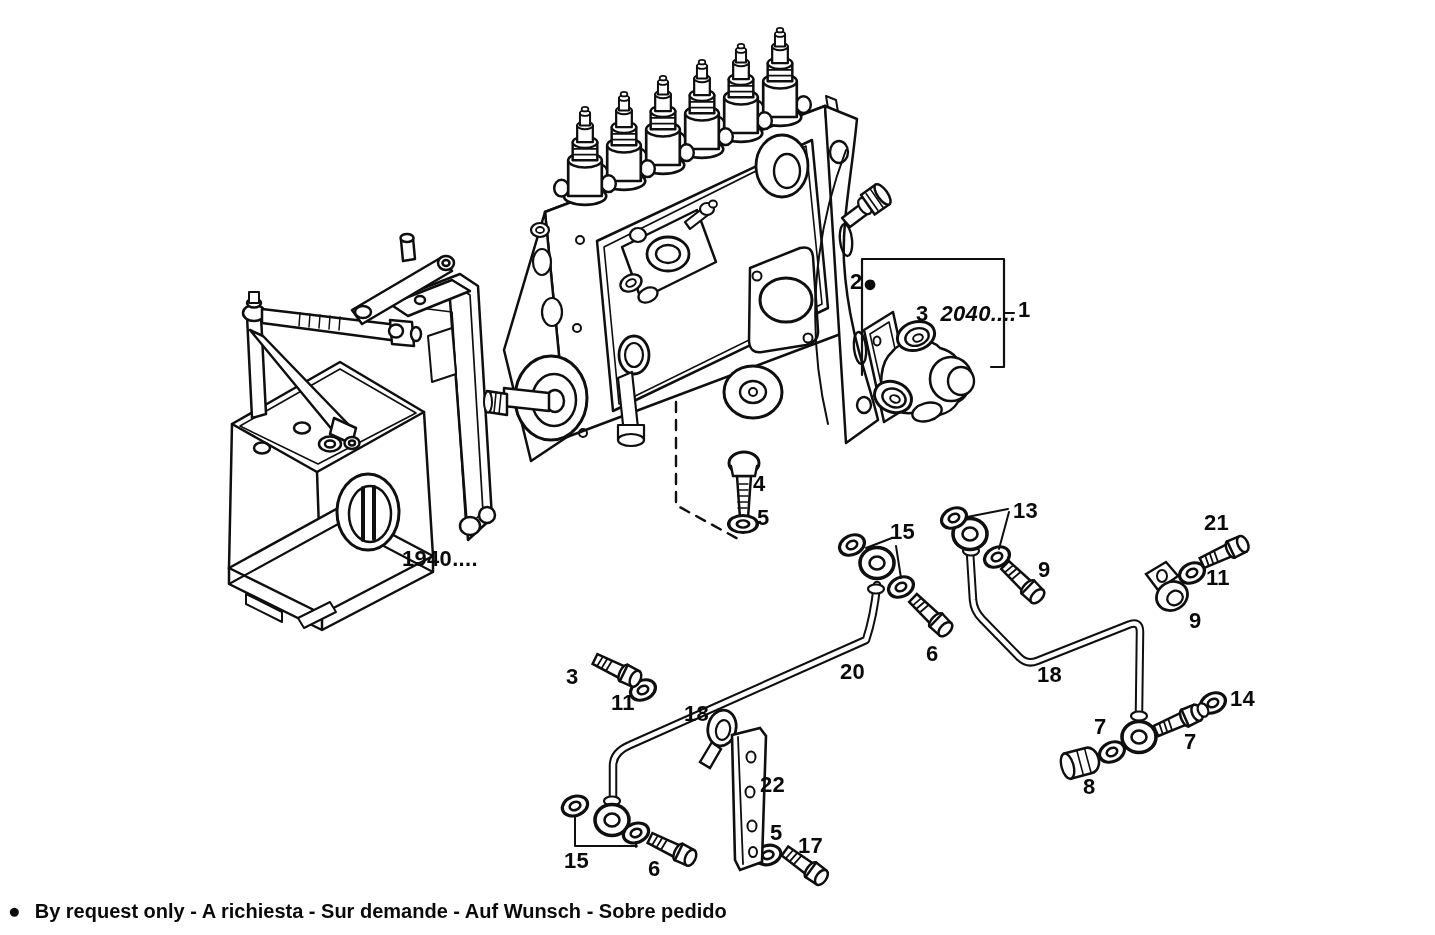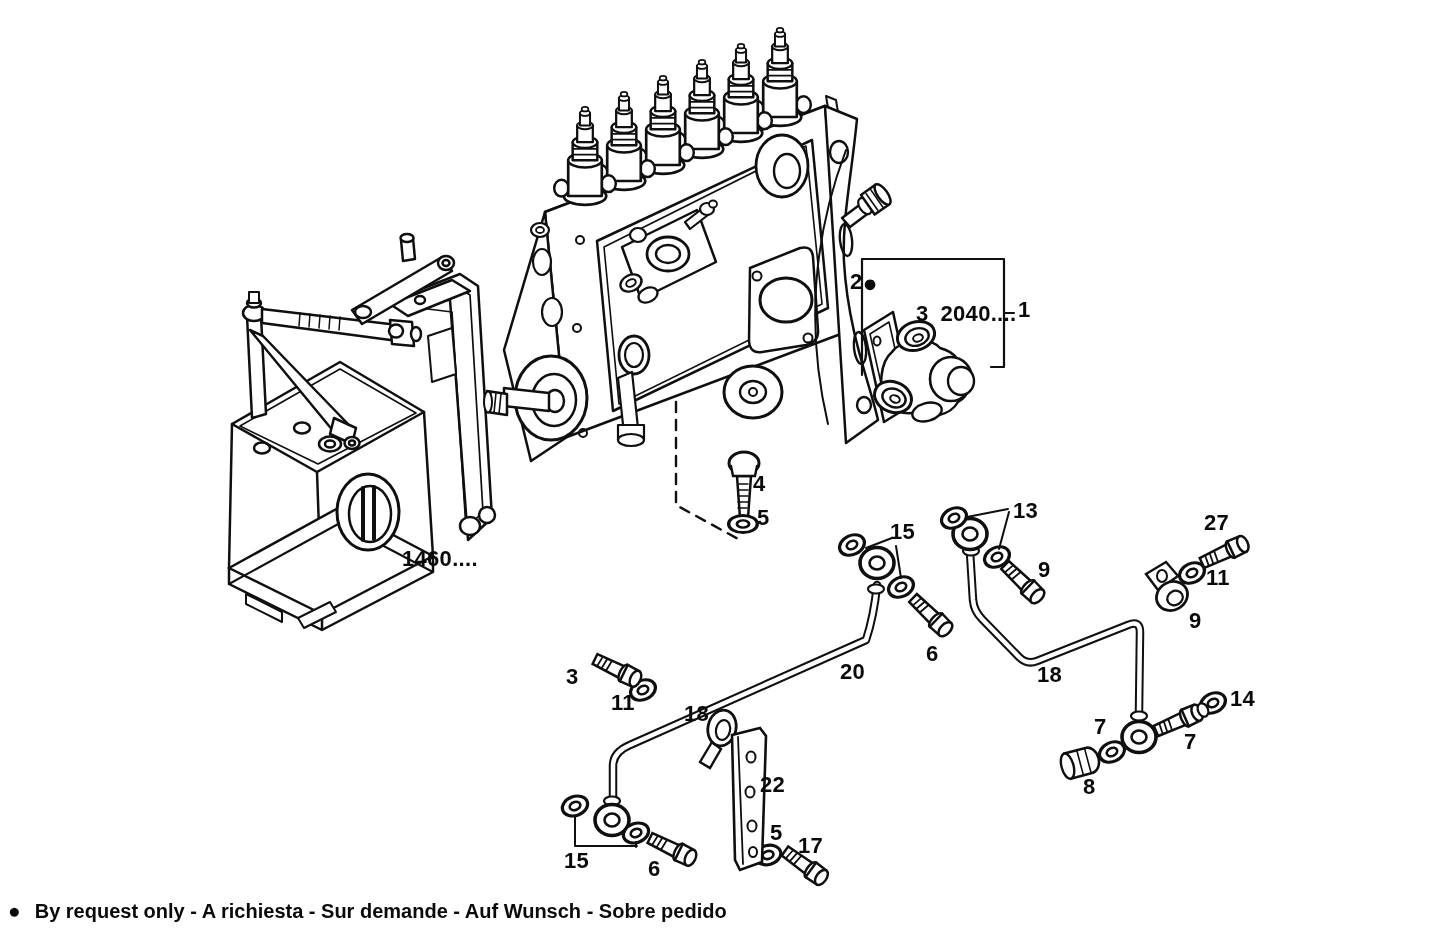--- a/index.html
+++ b/index.html
@@ -2,21 +2,21 @@
 <html><head>
 <meta charset="utf-8">
 <style>
   html,body{margin:0;padding:0;background:#fff;}
   .stage{position:relative;width:1435px;height:935px;background:#fff;overflow:hidden;
          font-family:"Liberation Sans",sans-serif;color:#0a0a0a;}
   .stage svg{position:absolute;left:0;top:0;}
   .co{position:absolute;font-weight:700;font-size:22px;line-height:1;white-space:nowrap;
       letter-spacing:.3px;color:#0a0a0a;}
   .co .dot{font-size:25px;vertical-align:-3px;}
-  .co .refcode{margin-left:12px;}
+  .co .refcode{margin-left:12px;font-style:italic;}
   .legend{position:absolute;left:8px;top:899px;display:flex;align-items:center;gap:14px;
           font-weight:700;font-size:20px;color:#0a0a0a;white-space:nowrap;}
   .legend .mark{font-size:21px;}
 </style>
 </head>
 <body>
 
 <div class="stage">
 
 <svg width="1435" height="935" viewBox="0 0 1435 935">
@@ -277,25 +277,25 @@
     <path d="M967,517 L1008,509 M999,549 L1009,512"></path>
     <path d="M575,816 V846 M636,842 V847 M575,846 H637"></path>
   </g>
 </svg>
 
 <div class="co" style="left:1018px;top:299px">1</div>
 <div class="co" style="left:850px;top:271px"><span>2</span><span class="dot">●</span></div>
 <div class="co" style="left:916px;top:303px"><span>3</span><span class="refcode">2040....</span></div>
 <div class="co" style="left:753px;top:473px">4</div>
 <div class="co" style="left:757px;top:507px">5</div>
-<div class="co" style="left:402px;top:548px">1460....</div>
+<div class="co" style="left:402px;top:548px">1940....</div>
 <div class="co" style="left:890px;top:521px">15</div>
 <div class="co" style="left:1013px;top:500px">13</div>
 <div class="co" style="left:1038px;top:559px">9</div>
-<div class="co" style="left:1204px;top:512px">27</div>
+<div class="co" style="left:1204px;top:512px">21</div>
 <div class="co" style="left:1206px;top:567px">11</div>
 <div class="co" style="left:1189px;top:610px">9</div>
 <div class="co" style="left:926px;top:643px">6</div>
 <div class="co" style="left:840px;top:661px">20</div>
 <div class="co" style="left:1037px;top:664px">18</div>
 <div class="co" style="left:566px;top:666px">3</div>
 <div class="co" style="left:611px;top:692px">11</div>
 <div class="co" style="left:684px;top:703px">18</div>
 <div class="co" style="left:760px;top:774px">22</div>
 <div class="co" style="left:1094px;top:716px">7</div>

